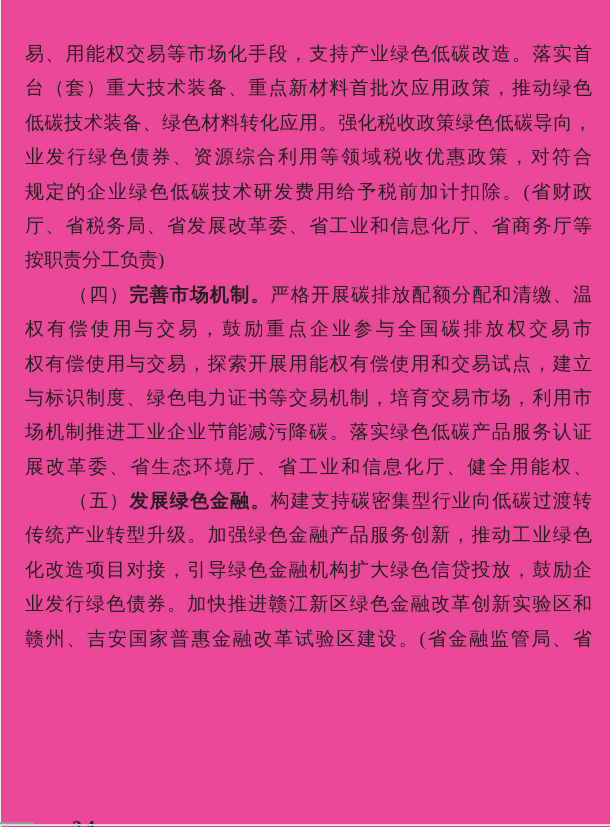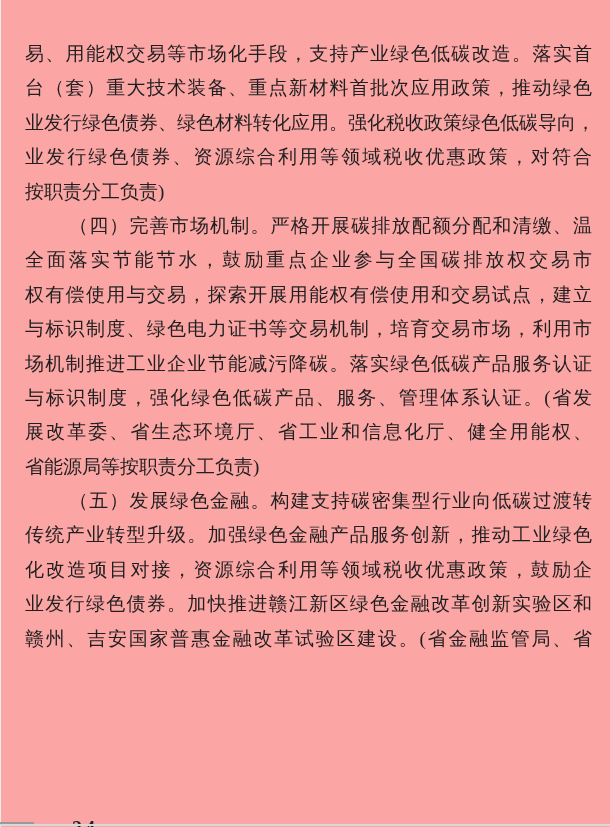--- a/index.html
+++ b/index.html
@@ -5,21 +5,21 @@
   html, body { margin: 0; padding: 0; }
   body {
     width: 610px; height: 827px;
     position: relative;
     overflow: hidden;
     background: #ffffff;
     font-family: "Liberation Serif", "DejaVu Serif", serif;
   }
   .page {
     position: absolute; inset: 0;
-    background: #fca5a5;
+    background: #ec4899;
   }
   .text-block {
     position: absolute;
     left: 25px; top: 37px; width: 567px;
     font-size: 19px;
     color: #1f1f1f;
   }
   .paragraph { margin: 0; }
   .line {
     height: 34.4px;
@@ -27,21 +27,21 @@
     text-align: justify;
     text-align-last: justify;
     white-space: nowrap;
     overflow: visible;
   }
   .line-left {
     text-align: center;
     text-align-last: left;
   }
   .indent { padding-left: 44px; }
-  .line b { font-weight: normal; }
+  .line b { font-weight: bold; }
   .page-number {
     position: absolute;
     left: 72px; top: 817px;
     font-size: 20px;
     line-height: 22px;
     font-weight: bold;
     color: #24242e;
     letter-spacing: 3px;
   }
   .page-bottom-edge {
@@ -63,38 +63,38 @@
 </head>
 <body>
 
 <div class="page">
   <div class="left-edge"></div>
 
   <div class="text-block">
       <div class="paragraph">
         <div class="line"><span>易、用能权交易等市场化手段，支持产业绿色低碳改造。落实首</span></div>
         <div class="line"><span>台（套）重大技术装备、重点新材料首批次应用政策，推动绿色</span></div>
-        <div class="line"><span>业发行绿色债券、绿色材料转化应用。强化税收政策绿色低碳导向，</span></div>
+        <div class="line"><span>低碳技术装备、绿色材料转化应用。强化税收政策绿色低碳导向，</span></div>
         <div class="line"><span>业发行绿色债券、资源综合利用等领域税收优惠政策，对符合</span></div>
+        <div class="line"><span>规定的企业绿色低碳技术研发费用给予税前加计扣除。(省财政</span></div>
+        <div class="line"><span>厅、省税务局、省发展改革委、省工业和信息化厅、省商务厅等</span></div>
         <div class="line line-left"><span>按职责分工负责)</span></div>
       </div>
       <div class="paragraph">
         <div class="line indent"><span>（四）</span><b>完善市场机制。</b><span>严格开展碳排放配额分配和清缴、温</span></div>
-        <div class="line"><span>全面落实节能节水，鼓励重点企业参与全国碳排放权交易市</span></div>
+        <div class="line"><span>权有偿使用与交易，鼓励重点企业参与全国碳排放权交易市</span></div>
         <div class="line"><span>权有偿使用与交易，探索开展用能权有偿使用和交易试点，建立</span></div>
         <div class="line"><span>与标识制度、绿色电力证书等交易机制，培育交易市场，利用市</span></div>
         <div class="line"><span>场机制推进工业企业节能减污降碳。落实绿色低碳产品服务认证</span></div>
-        <div class="line"><span>与标识制度，强化绿色低碳产品、服务、管理体系认证。(省发</span></div>
         <div class="line"><span>展改革委、省生态环境厅、省工业和信息化厅、健全用能权、</span></div>
-        <div class="line line-left"><span>省能源局等按职责分工负责)</span></div>
       </div>
       <div class="paragraph">
         <div class="line indent"><span>（五）</span><b>发展绿色金融。</b><span>构建支持碳密集型行业向低碳过渡转</span></div>
         <div class="line"><span>传统产业转型升级。加强绿色金融产品服务创新，推动工业绿色</span></div>
-        <div class="line"><span>化改造项目对接，资源综合利用等领域税收优惠政策，鼓励企</span></div>
+        <div class="line"><span>化改造项目对接，引导绿色金融机构扩大绿色信贷投放，鼓励企</span></div>
         <div class="line"><span>业发行绿色债券。加快推进赣江新区绿色金融改革创新实验区和</span></div>
         <div class="line"><span>赣州、吉安国家普惠金融改革试验区建设。(省金融监管局、省</span></div>
       </div>
     </div>
 
   <div class="page-number">24</div>
   <div class="bottom-left-mark"></div>
   <div class="page-bottom-edge"></div>
 </div>
 

